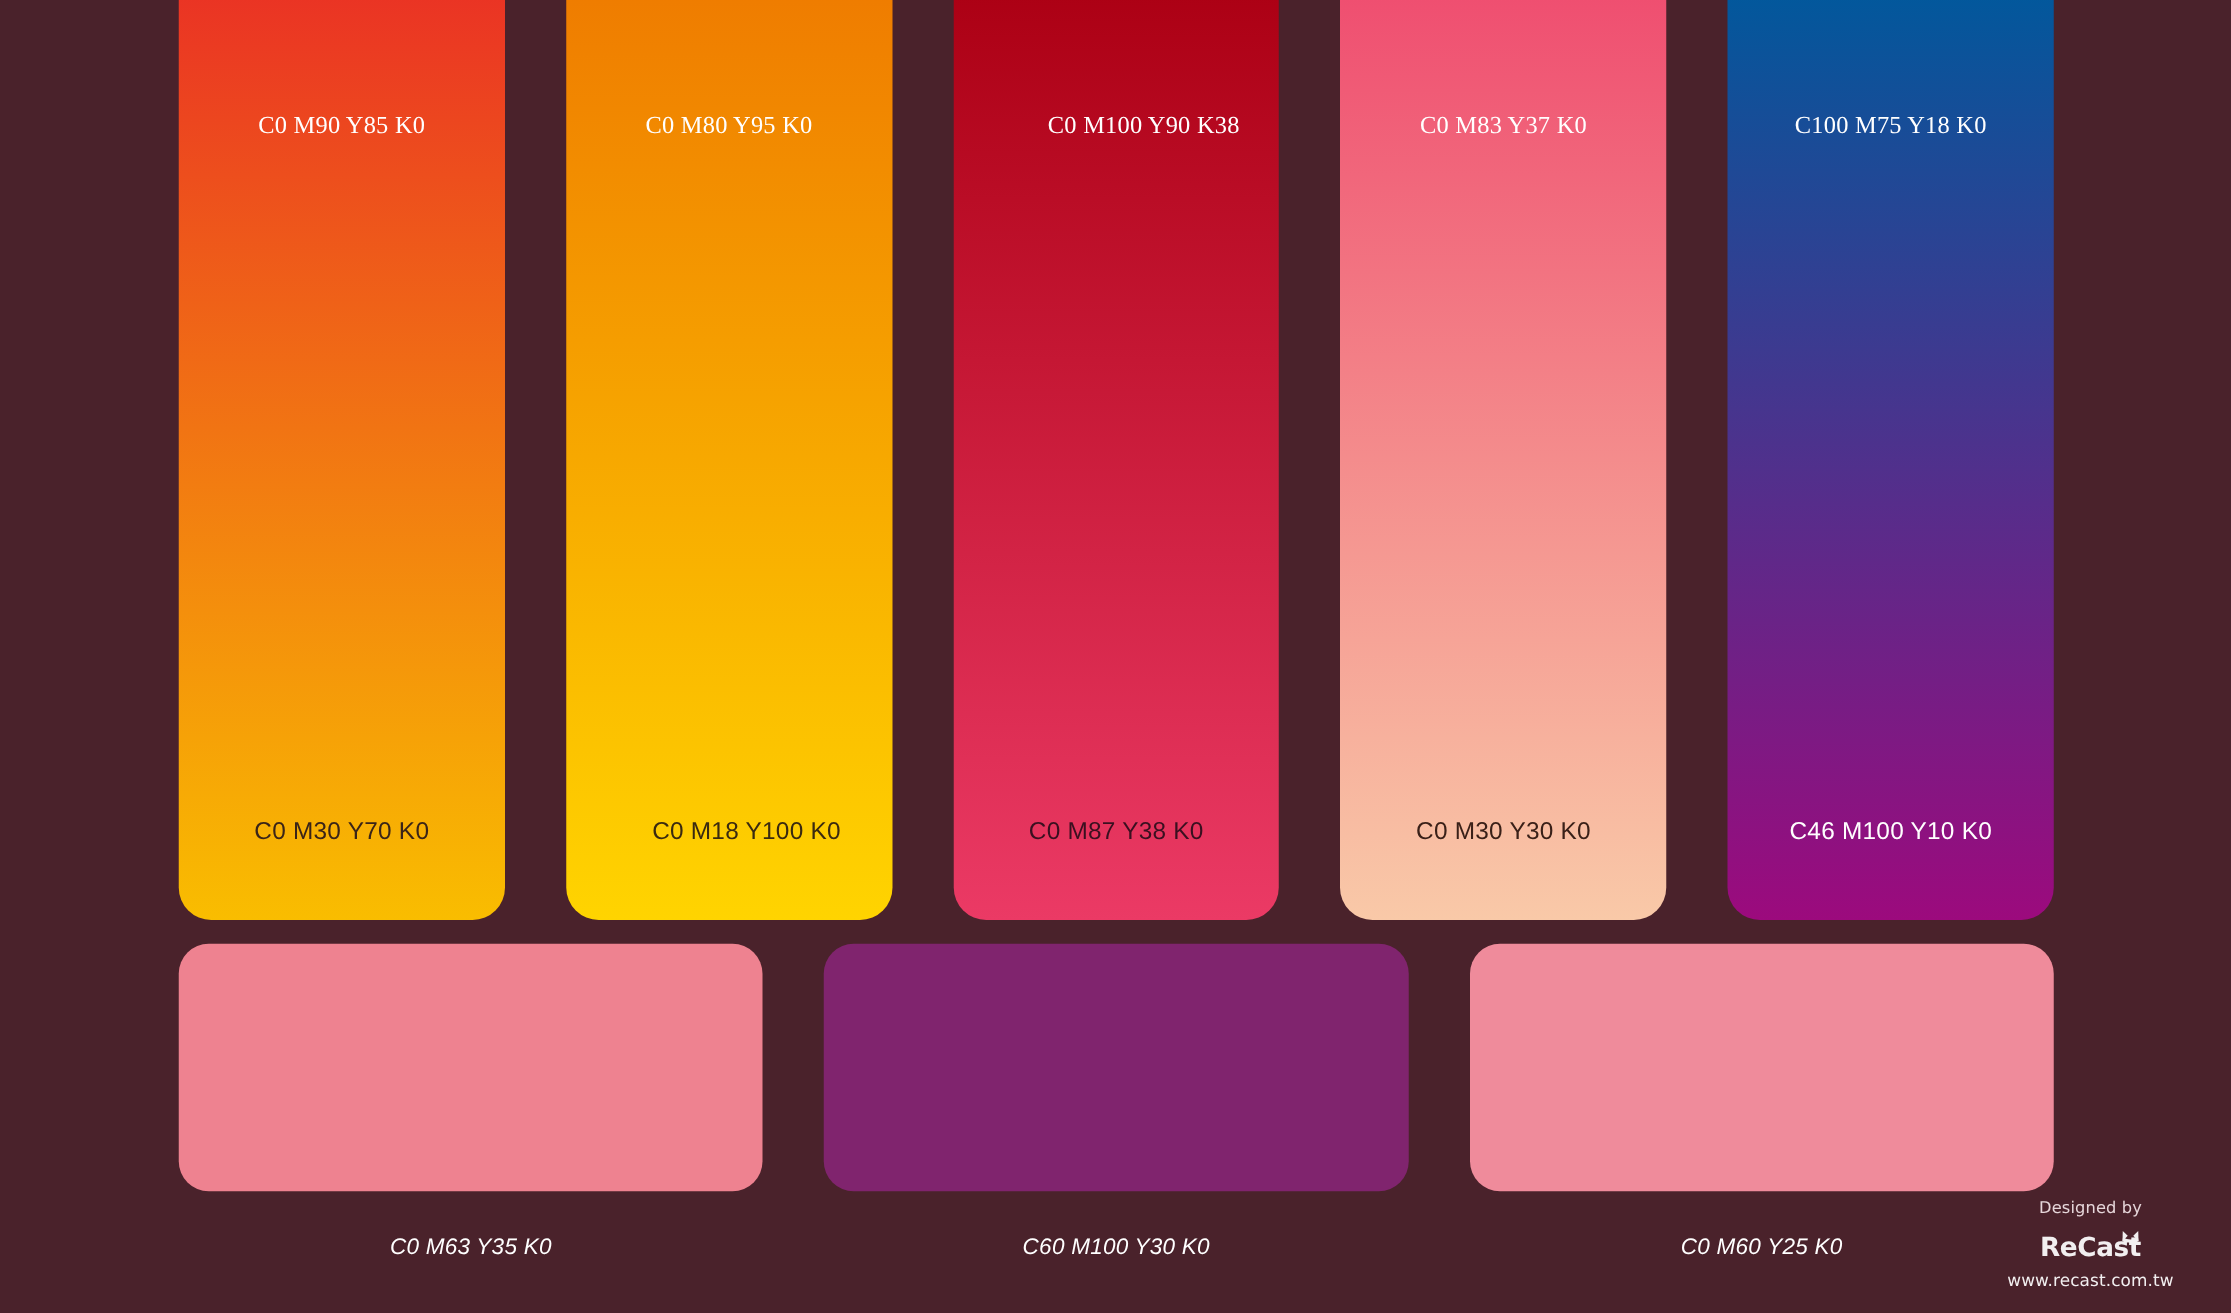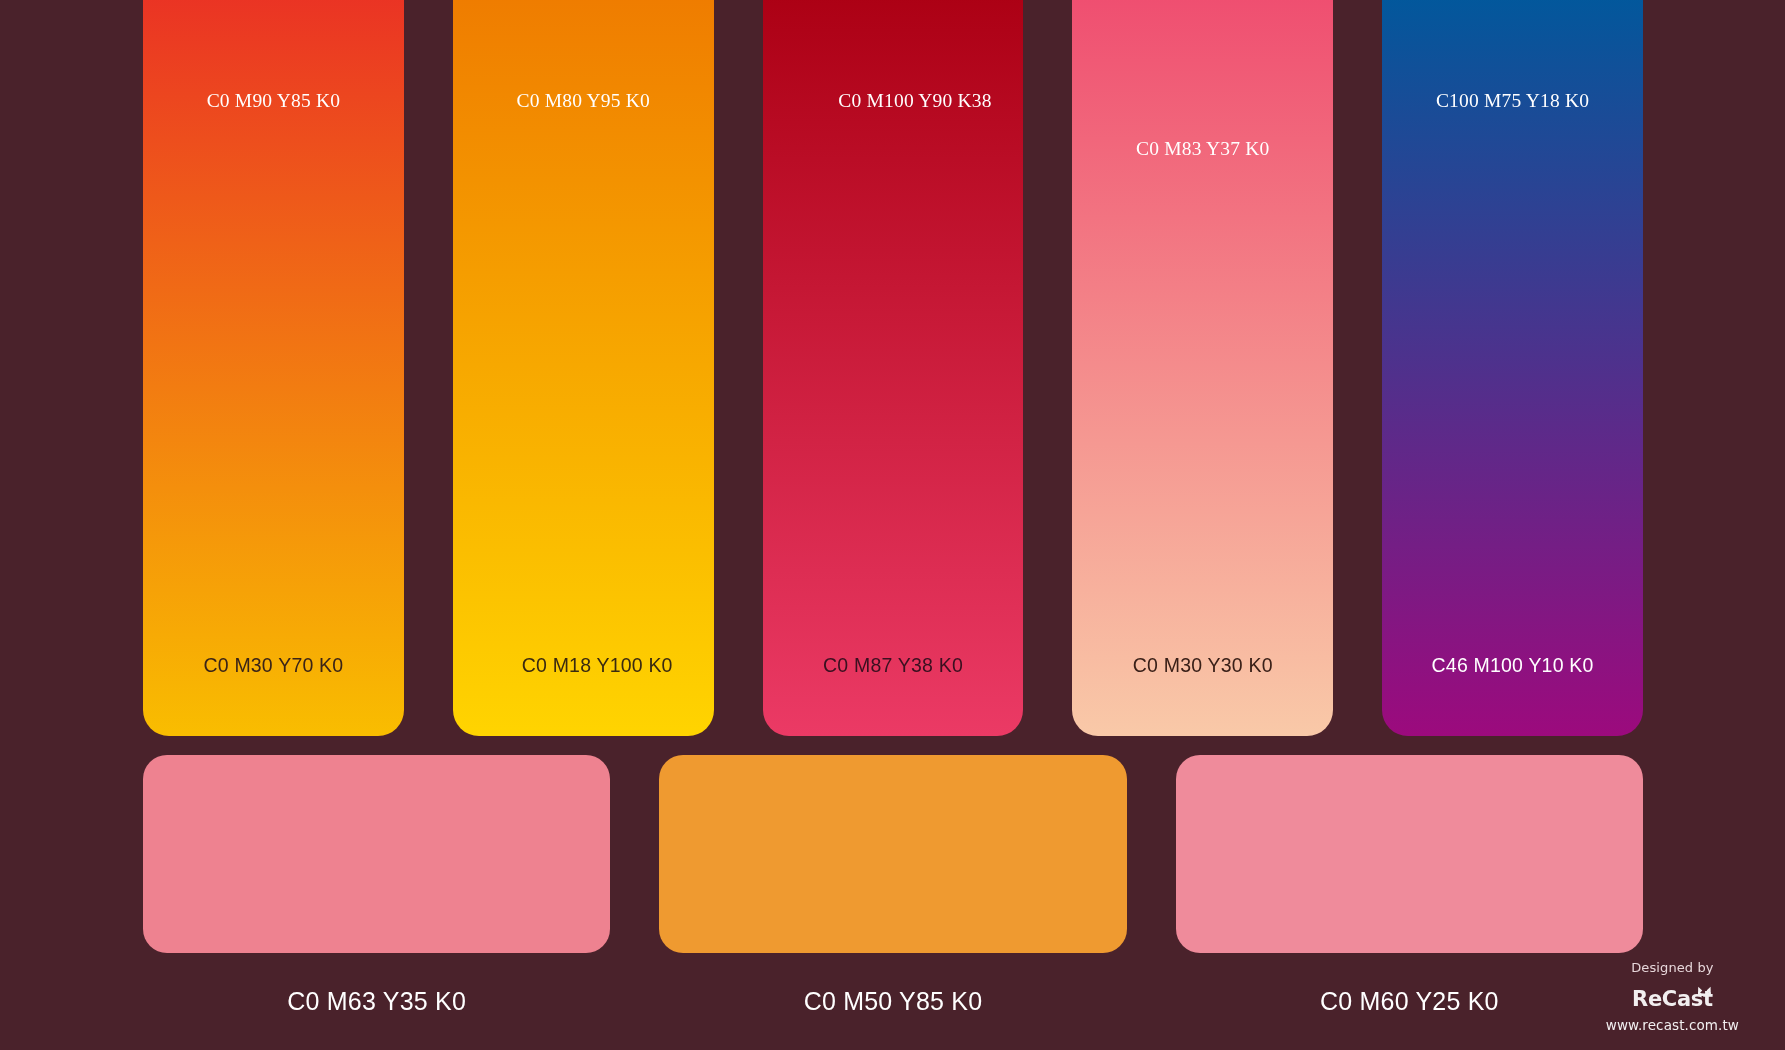--- a/index.html
+++ b/index.html
@@ -83,24 +83,25 @@
   }
 
   .solid-chip {
     width: 100%;
     height: 198px;
     border-radius: 24px;
   }
 
   .solid-label {
     margin-top: 34px;
-    font-size: 25px;
+    font-size: 18px;
     color: #FFFFFF;
     letter-spacing: 0.2px;
     white-space: nowrap;
+    font-style: italic;
   }
 
   
   .footer {
     position: absolute;
     right: 46px;
     bottom: 17px;
     display: flex;
     align-items: center;
     gap: 7px;
@@ -161,44 +162,44 @@
       <div class="cap-top" style="color: rgb(255, 255, 255);">C0 M80 Y95 K0</div>
       <div class="cap-bottom" style="color: rgb(58, 42, 16); padding-left: 28px;">C0 M18 Y100 K0</div>
     </div>
 
     <div class="gradient-card" style="background: linear-gradient(rgb(172, 0, 20) 0%, rgb(235, 58, 101) 100%);">
       <div class="cap-top" style="color: rgb(255, 255, 255); padding-left: 44px;">C0 M100 Y90 K38</div>
       <div class="cap-bottom" style="color: rgb(58, 16, 32);">C0 M87 Y38 K0</div>
     </div>
 
     <div class="gradient-card" style="background: linear-gradient(rgb(239, 78, 112) 0%, rgb(249, 201, 168) 100%);">
-      <div class="cap-top" style="color: rgb(255, 255, 255); margin-top: 48px;">C0 M83 Y37 K0</div>
+      <div class="cap-top" style="color: rgb(255, 255, 255);">C0 M83 Y37 K0</div>
       <div class="cap-bottom" style="color: rgb(58, 32, 24);">C0 M30 Y30 K0</div>
     </div>
 
     <div class="gradient-card" style="background: linear-gradient(rgb(1, 88, 156) 0%, rgb(156, 10, 125) 100%);">
       <div class="cap-top" style="color: rgb(255, 255, 255);">C100 M75 Y18 K0</div>
       <div class="cap-bottom" style="color: rgb(255, 255, 255);">C46 M100 Y10 K0</div>
     </div>
 
   </div>
 
   <div class="solid-row">
 
     <div class="solid-item">
       <div class="solid-chip" style="background: rgb(238, 130, 144);"></div>
       <div class="solid-label">C0 M63 Y35 K0</div>
     </div>
 
-
-
     <div class="solid-item">
-      <div class="solid-chip" style="background: rgb(239, 154, 48);"></div>
-      <div class="solid-label">C0 M50 Y85 K0</div>
-    </div>
+      <div class="solid-chip" style="background: rgb(128, 36, 110);"></div>
+      <div class="solid-label">C60 M100 Y30 K0</div>
+    </div>
+
+
 
     <div class="solid-item">
       <div class="solid-chip" style="background: rgb(239, 139, 155);"></div>
       <div class="solid-label">C0 M60 Y25 K0</div>
     </div>
 
   </div>
 
   <div class="footer">
     <span class="designed-by">Designed by</span>

